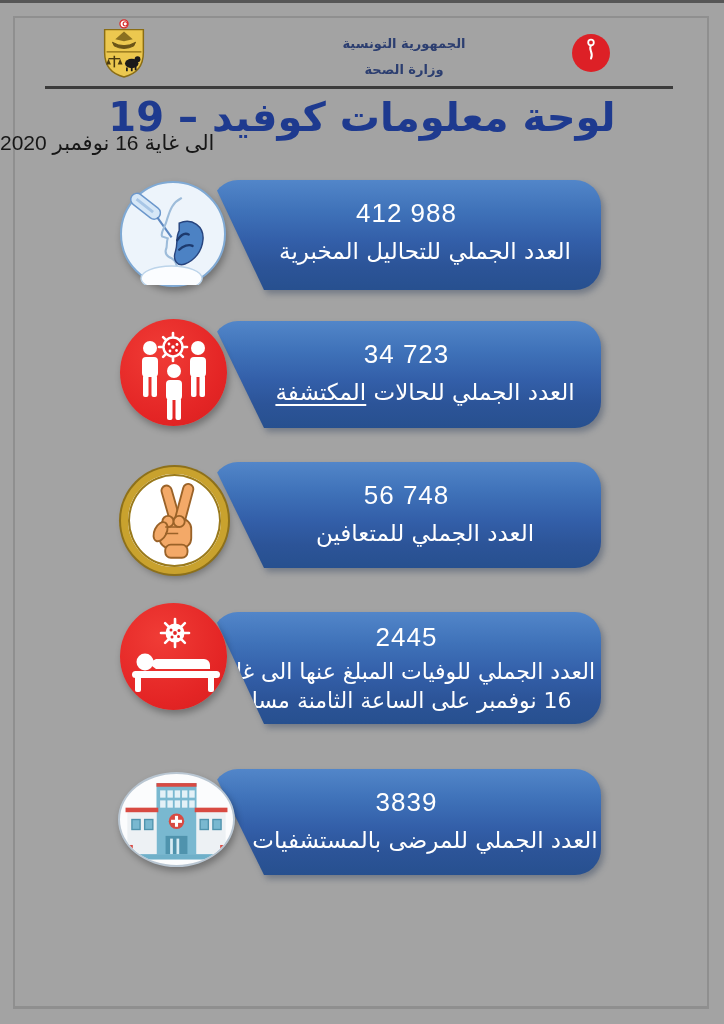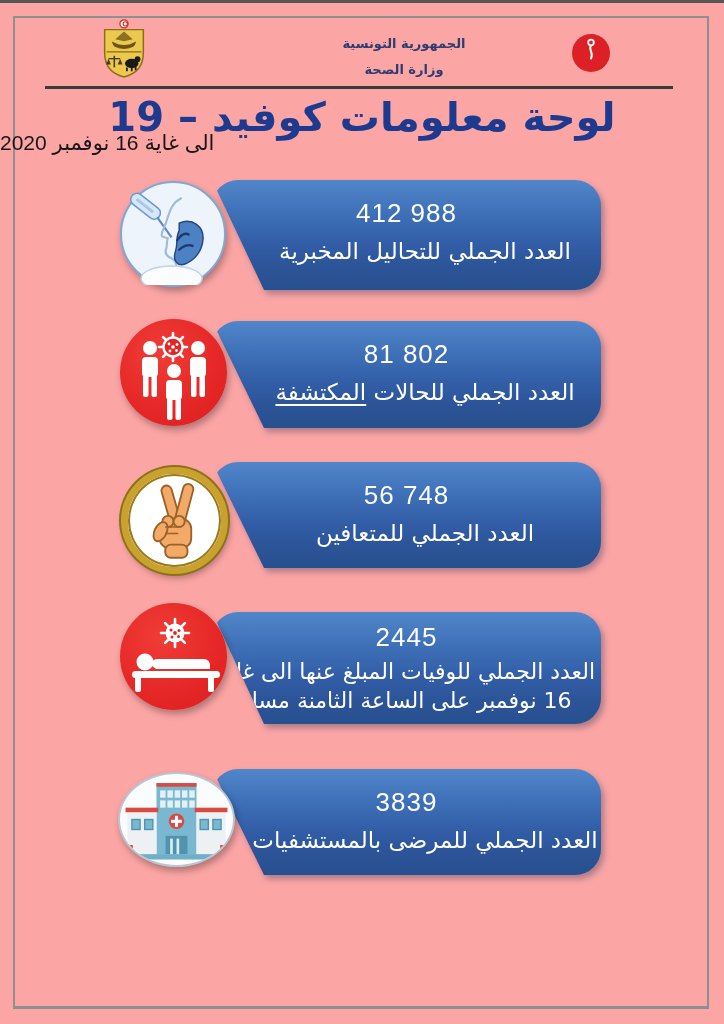--- a/index.html
+++ b/index.html
@@ -1,17 +1,17 @@
 <!DOCTYPE html>
 <html><head>
 <meta charset="utf-8">
 <style>
   html,body{margin:0;padding:0;background:#ffffff;}
   .page{
-    position:relative;width:724px;height:1024px;background:#fca5a5;overflow:hidden;
+    position:relative;width:724px;height:1024px;background:#a3a3a3;overflow:hidden;
     font-family:"DejaVu Sans",sans-serif;
   }
   .top-edge{position:absolute;left:0;top:0;width:724px;height:3px;background:#565656;}
   .frame{position:absolute;left:13px;top:16px;width:692px;height:988px;
          border:2px solid #8f8f8f;border-bottom-width:3px;}
   
   .emblem{position:absolute;left:99px;top:19px;width:50px;height:60px;}
   .hdr-text{position:absolute;left:274px;width:260px;text-align:center;
             color:#2c3e70;font-weight:bold;font-size:13px;direction:rtl;}
   .hdr-republic{top:36px;}
@@ -104,21 +104,21 @@
         <path d="M60,42 C74,36 86,46 85,59 C84,72 76,81 66,85 C58,88 53,81 56,72 C59,63 56,57 60,50 Z" fill="#4c82c4" stroke="#27447e" stroke-width="1.5"></path>
         <path d="M58,60 C62,54 66,52 70,54 M60,70 C64,66 70,64 74,66" fill="none" stroke="#1d3a6e" stroke-width="2.5" stroke-linecap="round"></path>
         <ellipse cx="52" cy="100" rx="32" ry="13" fill="#fbfdff" stroke="#bcd4ea" stroke-width="1.5"></ellipse>
       </svg>
     </div>
   </div>
 
   <div class="row" style="top:318px;">
     <div class="banner-wrap">
         <div class="banner" style="top:3px;height:107px;">
-      <div class="stat-number">81 802</div>
+      <div class="stat-number">34 723</div>
       <div class="stat-label"><span>العدد  الجملي للحالات </span><span class="ul">المكتشفة</span></div>
     </div>
       </div>
     <div class="circle c-red" style="top:1px;">
       <svg viewBox="0 0 107 107">
         <g fill="#ffffff">
           <circle cx="30" cy="29" r="7"></circle>
           <rect x="22" y="38" width="16" height="20" rx="4"></rect>
           <rect x="23" y="56" width="5.5" height="22" rx="2"></rect>
           <rect x="31.5" y="56" width="5.5" height="22" rx="2"></rect>

